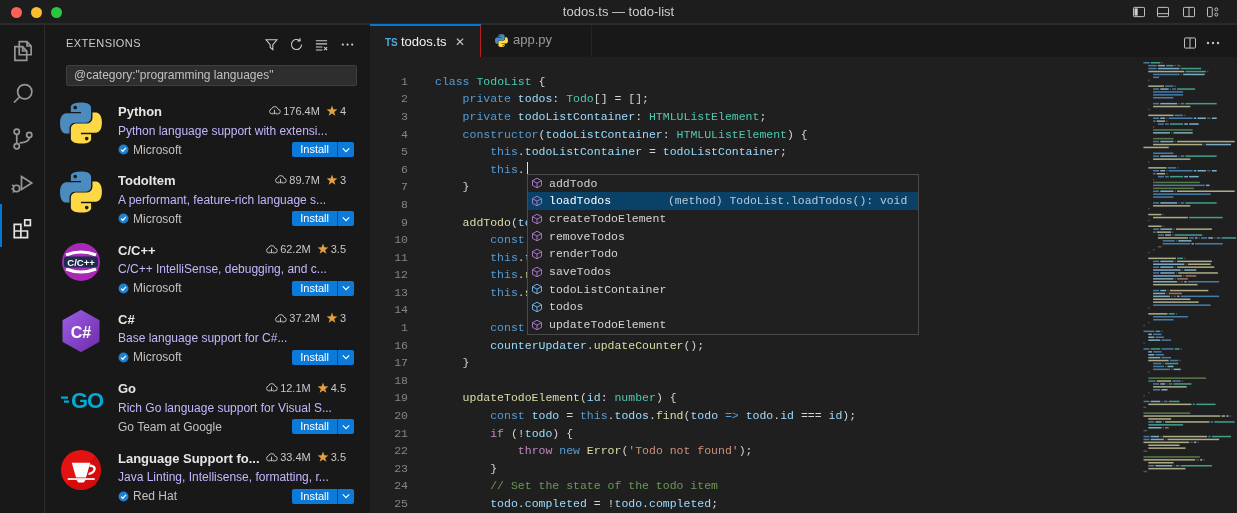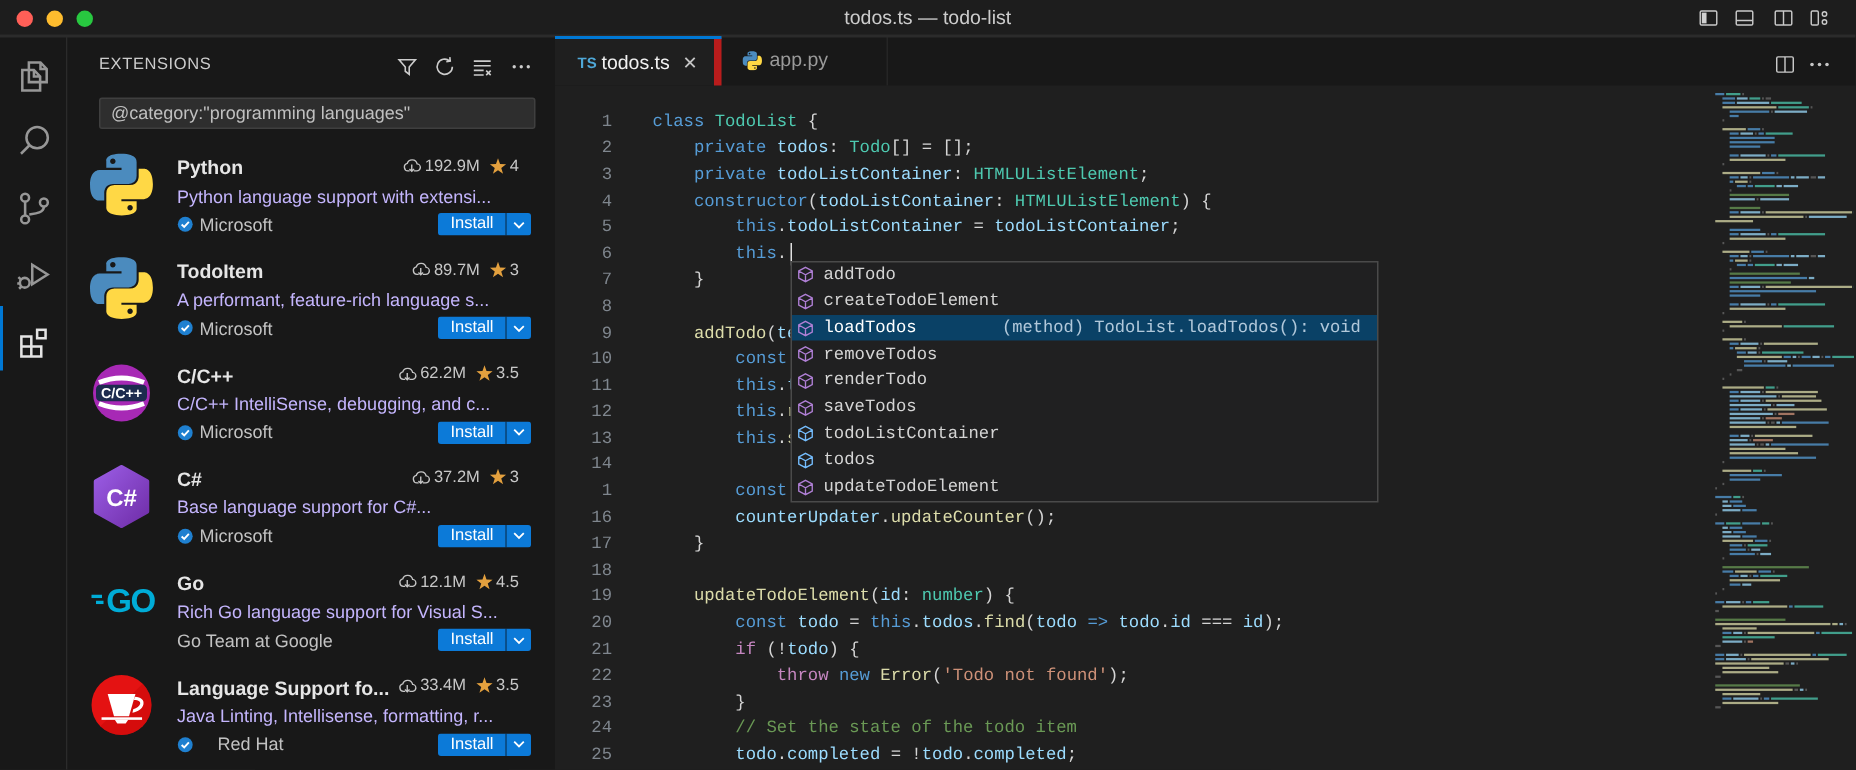--- a/index.html
+++ b/index.html
@@ -18,21 +18,21 @@
 .xic {position:absolute;left:15px;top:6px;width:46px;height:42px}
 .xname {position:absolute;left:73px;top:8px;font-size:13px;font-weight:bold;color:#e6e6e6}
 .xstats {position:absolute;right:24px;top:8px;display:flex;align-items:center;gap:2px;font-size:11px;color:#c8c8c8}
 .xdesc {position:absolute;left:73px;top:27.5px;width:240px;font-size:12px;color:#c4b5fd;white-space:nowrap;overflow:hidden}
 .xpub {position:absolute;left:73px;top:46.5px;display:flex;align-items:center;font-size:12px;color:#c2c2c2}
 .xinst {position:absolute;right:16px;top:46px;height:15px;display:flex;border-radius:2px;overflow:hidden}
 .xibtn {background:#0c7ad8;color:#fff;font-size:11px;line-height:15px;padding:0 8px}
 .xichev {background:#0c7ad8;border-left:1px solid rgba(0,0,0,0.35);width:17px;display:flex;align-items:center;justify-content:center}
 .ed {position:absolute;left:370px;top:24px;width:867px;height:489px;background:#1f1f1f}
 .tabs {position:absolute;left:0;top:0;width:867px;height:33px;background:#181818}
-.tab1 {position:absolute;left:0;top:0;width:111px;height:33px;background:#1f1f1f;border-right:5px solid #b91c1c}
+.tab1 {position:absolute;left:0;top:0;width:111px;height:33px;background:#1f1f1f;border-right:1px solid #b91c1c}
 .tab2 {position:absolute;left:112px;top:0;width:110px;height:33px;border-right:1px solid #252525}
 .ts {position:absolute;left:15px;top:12.5px;font-size:10px;font-weight:bold;color:#4fa8d8}
 .t1n {position:absolute;left:31px;top:10px;font-size:13px;color:#f2f2f2}
 .t1x {position:absolute;left:85px;top:11px;font-size:12px;color:#c5c5c5}
 .t2n {position:absolute;left:31px;top:8px;font-size:13px;color:#9a9a9a}
 .code {position:absolute;left:0;top:33px;width:867px;height:456px;font-family:"Liberation Mono",monospace;font-size:11.5px}
 .ln {position:absolute;left:0;width:38px;text-align:right;color:#7f868e;height:17.58px;line-height:17.58px}
 .cl {position:absolute;left:65px;white-space:pre;height:17.58px;line-height:17.58px}
 .cur {position:absolute;width:1.5px;height:15px;background:#e0e0e0}
 .pop {position:absolute;left:157px;top:116.5px;width:392px;height:161px;background:#202021;border:1px solid #4a4a4a;font-family:"Liberation Mono",monospace;font-size:11.5px}
@@ -117,21 +117,21 @@
 <div class="xic"><svg width="42" height="42" viewBox="0 0 256 256">
 <path fill="#4b8bbe" d="M126.9,3C62,3,66.1,31.1,66.1,31.1l0.1,29.1h61.9v8.7H41.6c0,0-41.5-4.7-41.5,60.7c0,65.4,36.2,63.1,36.2,63.1h21.6v-30.4c0,0-1.2-36.2,35.6-36.2h61.4c0,0,34.5,0.6,34.5-33.3V36.3C189.4,36.3,194.6,3,126.9,3z M92.8,22.6c6.2,0,11.1,5,11.1,11.1c0,6.2-5,11.1-11.1,11.1c-6.2,0-11.1-5-11.1-11.1C81.7,27.6,86.7,22.6,92.8,22.6z"></path>
 <path fill="#ffd845" d="M128.8,253.6c64.9,0,60.8-28.1,60.8-28.1l-0.1-29.1h-61.9v-8.7h86.5c0,0,41.5,4.7,41.5-60.7c0-65.4-36.2-63.1-36.2-63.1h-21.6v30.4c0,0,1.2,36.2-35.6,36.2h-61.4c0,0-34.5-0.6-34.5,33.3v56C66.3,220.4,61.1,253.6,128.8,253.6z M162.9,234c-6.2,0-11.1-5-11.1-11.1c0-6.2,5-11.1,11.1-11.1c6.2,0,11.1,5,11.1,11.1C174,229.1,169.1,234,162.9,234z"></path>
           </svg></div>
 <div class="xname">Python</div>
 <div class="xstats">
           <svg width="13" height="13" viewBox="0 0 16 16" style="flex:none">
             <path d="M6.3 12.2 H4.9 A3.1 3.1 0 0 1 4.3 6.1 A4.2 4.2 0 0 1 12.4 6.5 A2.85 2.85 0 0 1 12 12.2 H9.7" fill="none" stroke="#c5c5c5" stroke-width="1.15"></path>
             <path d="M8 7 v5.4 M6.1 10.6 8 12.5 l1.9-1.9" fill="none" stroke="#c5c5c5" stroke-width="1.15"></path>
           </svg>
-          <span>192.9M</span>
+          <span>176.4M</span>
           <span style="width:2px"></span>
           <svg width="12" height="12" viewBox="0 0 16 16" style="flex:none">
             <polygon points="8.0,0.7 9.8,5.8 15.2,6.0 10.9,9.3 12.5,14.4 8.0,11.4 3.5,14.4 5.1,9.3 0.8,6.0 6.2,5.8" fill="#e3a03e"></polygon>
           </svg>
           <span>4</span>
         </div>
 <div class="xdesc">Python language support with extensi...</div>
 <div class="xpub">
           <svg width="11" height="11" viewBox="0 0 16 16" style="flex:none">
             <circle cx="8" cy="8" r="7.2" fill="#1f80d0"></circle>
@@ -315,21 +315,21 @@
             <polygon points="8.0,0.7 9.8,5.8 15.2,6.0 10.9,9.3 12.5,14.4 8.0,11.4 3.5,14.4 5.1,9.3 0.8,6.0 6.2,5.8" fill="#e3a03e"></polygon>
           </svg>
           <span>3.5</span>
         </div>
 <div class="xdesc">Java Linting, Intellisense, formatting, r...</div>
 <div class="xpub">
           <svg width="11" height="11" viewBox="0 0 16 16" style="flex:none">
             <circle cx="8" cy="8" r="7.2" fill="#1f80d0"></circle>
             <path d="M4.5 8.2 L7 10.6 L11.5 5.6" fill="none" stroke="#fff" stroke-width="1.8"></path>
           </svg>
-          <span style="margin-left:16px">Red Hat</span>
+          <span style="margin-left:4px">Red Hat</span>
         </div>
 <div class="xinst">
           <div class="xibtn">Install</div>
           <div class="xichev">
             <svg width="10" height="8" viewBox="0 0 12 10">
               <path d="M2 3 L6 7 L10 3" fill="none" stroke="#fff" stroke-width="1.5"></path>
             </svg>
           </div>
         </div>
 </div>
@@ -411,32 +411,32 @@
 <div class="ln" style="top:437.82px">25</div>
       <div class="cl" style="top:437.82px"><span style="color:#d4d4d4">        </span><span style="color:#9cdcfe">todo</span><span style="color:#d4d4d4">.</span><span style="color:#9cdcfe">completed</span><span style="color:#d4d4d4"> = </span><span style="color:#d4d4d4">!</span><span style="color:#9cdcfe">todo</span><span style="color:#d4d4d4">.</span><span style="color:#9cdcfe">completed</span><span style="color:#d4d4d4">;</span></div>
 <div class="cur" style="left:156.8px;top:104.8px"></div>
 <div class="pop">
 <div class="prow">
           <svg class="cub" viewBox="0 0 16 16">
             <path d="M8 1.6 L14 4.9 V11.1 L8 14.4 L2 11.1 V4.9 Z M2 4.9 L8 8.2 L14 4.9 M8 8.2 V14.4" fill="none" stroke="#b180d7" stroke-width="1.2"></path>
           </svg>
           <span class="plab">addTodo</span>
         </div>
-<div class="prow">
-          <svg class="cub" viewBox="0 0 16 16">
-            <path d="M8 1.6 L14 4.9 V11.1 L8 14.4 L2 11.1 V4.9 Z M2 4.9 L8 8.2 L14 4.9 M8 8.2 V14.4" fill="none" stroke="#b180d7" stroke-width="1.2"></path>
-          </svg>
-          <span class="plab">createTodoElement</span>
-        </div>
 <div class="prow sel">
           <svg class="cub" viewBox="0 0 16 16">
             <path d="M8 1.6 L14 4.9 V11.1 L8 14.4 L2 11.1 V4.9 Z M2 4.9 L8 8.2 L14 4.9 M8 8.2 V14.4" fill="none" stroke="#b180d7" stroke-width="1.2"></path>
           </svg>
           <span class="plab">loadTodos</span>
           <span class="pdet">(method) TodoList.loadTodos(): void</span>
+        </div>
+<div class="prow">
+          <svg class="cub" viewBox="0 0 16 16">
+            <path d="M8 1.6 L14 4.9 V11.1 L8 14.4 L2 11.1 V4.9 Z M2 4.9 L8 8.2 L14 4.9 M8 8.2 V14.4" fill="none" stroke="#b180d7" stroke-width="1.2"></path>
+          </svg>
+          <span class="plab">createTodoElement</span>
         </div>
 <div class="prow">
           <svg class="cub" viewBox="0 0 16 16">
             <path d="M8 1.6 L14 4.9 V11.1 L8 14.4 L2 11.1 V4.9 Z M2 4.9 L8 8.2 L14 4.9 M8 8.2 V14.4" fill="none" stroke="#b180d7" stroke-width="1.2"></path>
           </svg>
           <span class="plab">removeTodos</span>
         </div>
 <div class="prow">
           <svg class="cub" viewBox="0 0 16 16">
             <path d="M8 1.6 L14 4.9 V11.1 L8 14.4 L2 11.1 V4.9 Z M2 4.9 L8 8.2 L14 4.9 M8 8.2 V14.4" fill="none" stroke="#b180d7" stroke-width="1.2"></path>

